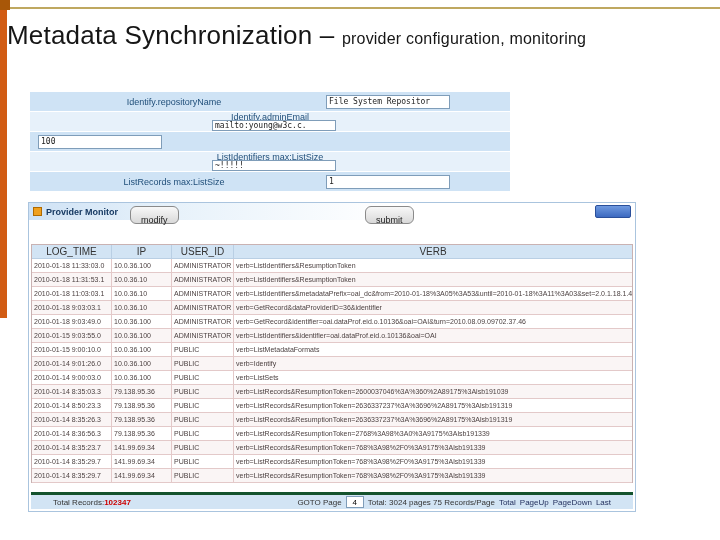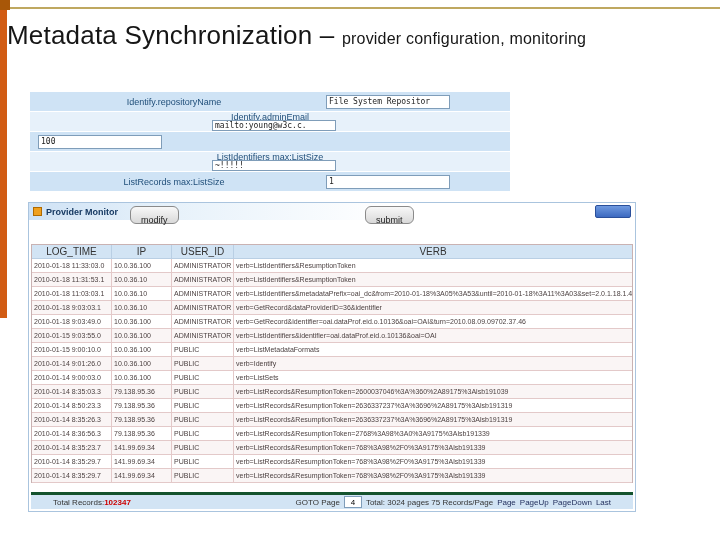--- a/index.html
+++ b/index.html
@@ -179,21 +179,21 @@
       </div>
   </div>
 
   <div class="monitor-footer">
     <span>Total Records:</span>
     <span class="total-value">102347</span>
     <span class="pager">
       <span>GOTO Page</span>
       <input class="page-input" value="4" style="">
       <span>Total: 3024 pages  75 Records/Page</span>
-      <span class="pager-link">Page</span>
+      <span class="pager-link">Total</span>
       <span class="pager-link">PageUp</span>
       <span class="pager-link">PageDown</span>
       <span class="pager-link">Last</span>
     </span>
   </div>
 </div>
 
 <div class="form-panel">
   <div class="form-row stripe-a">
     <span class="form-label">Identify.repositoryName</span>

